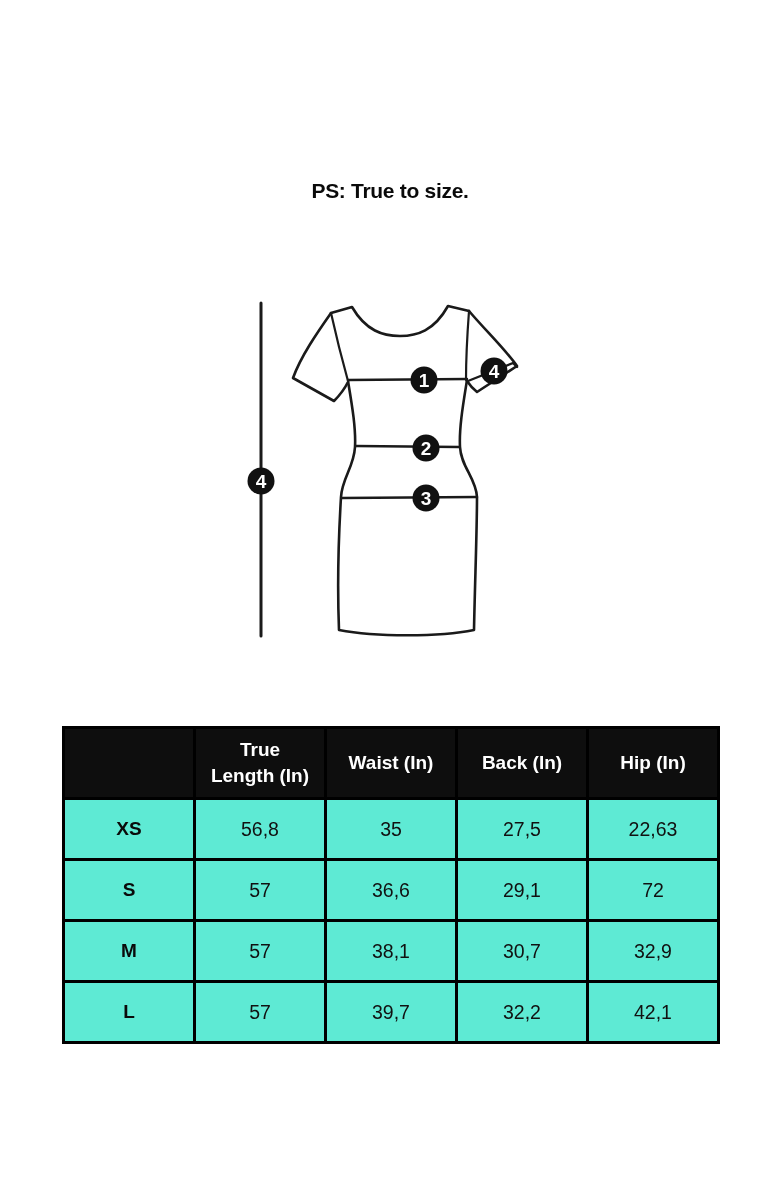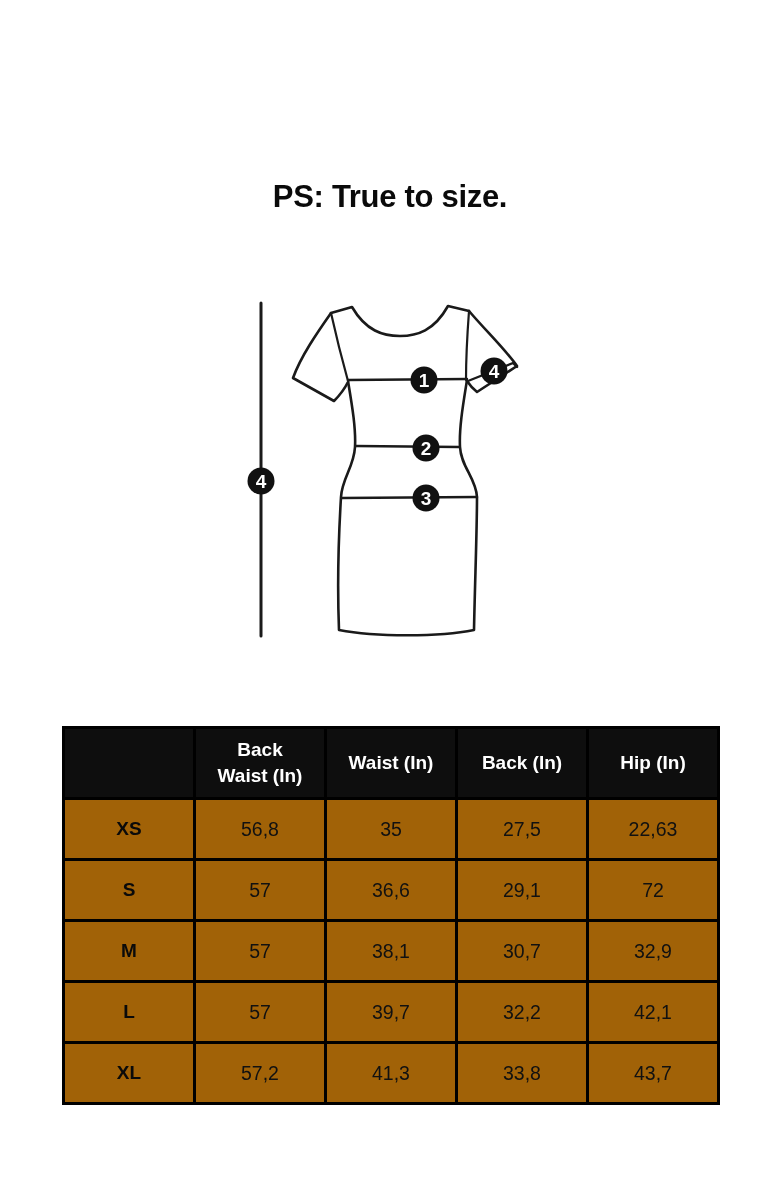--- a/index.html
+++ b/index.html
@@ -14,21 +14,21 @@
     height: 1196px;
     background: #ffffff;
     overflow: hidden;
   }
   .title {
     position: absolute;
     top: 179px;
     left: 0;
     right: 0;
     text-align: center;
-    font-size: 31px;
+    font-size: 21px;
     font-weight: 700;
     color: #0a0a0a;
     letter-spacing: -0.3px;
   }
   .diagram-svg {
     position: absolute;
     left: 0;
     top: 0;
     width: 780px;
     height: 1196px;
@@ -51,21 +51,21 @@
   .size-table thead th {
     background: #0e0e0e;
     color: #ffffff;
     font-size: 19px;
     font-weight: 700;
     height: 64px;
     line-height: 1.35;
     padding: 2px 14px;
   }
   .size-table tbody td {
-    background: #a16207;
+    background: #5eead4;
     color: #111111;
     font-size: 19.5px;
     font-weight: 400;
     height: 58px;
   }
   .size-table tbody td.size-label {
     font-weight: 700;
     font-size: 19px;
     color: #0a0a0a;
   }
@@ -125,21 +125,21 @@
     <g>
       <circle cx="261" cy="481" r="13.5" fill="#111111"></circle>
       <text class="marker-num" x="261" y="488" text-anchor="middle">4</text>
     </g>
   </svg>
 
   <table class="size-table">
     <thead>
       <tr>
         <th></th>
-        <th>Back Waist (In)</th>
+        <th>True Length (In)</th>
         <th>Waist (In)</th>
         <th>Back (In)</th>
         <th>Hip (In)</th>
       </tr>
     </thead>
     <tbody>
       <tr>
         <td class="size-label">XS</td>
         <td>56,8</td>
         <td>35</td>
@@ -160,23 +160,16 @@
         <td>30,7</td>
         <td>32,9</td>
       </tr>
       <tr>
         <td class="size-label">L</td>
         <td>57</td>
         <td>39,7</td>
         <td>32,2</td>
         <td>42,1</td>
       </tr>
-      <tr>
-        <td class="size-label">XL</td>
-        <td>57,2</td>
-        <td>41,3</td>
-        <td>33,8</td>
-        <td>43,7</td>
-      </tr>
     </tbody>
   </table>
 
 </div>
 
 </body></html>

